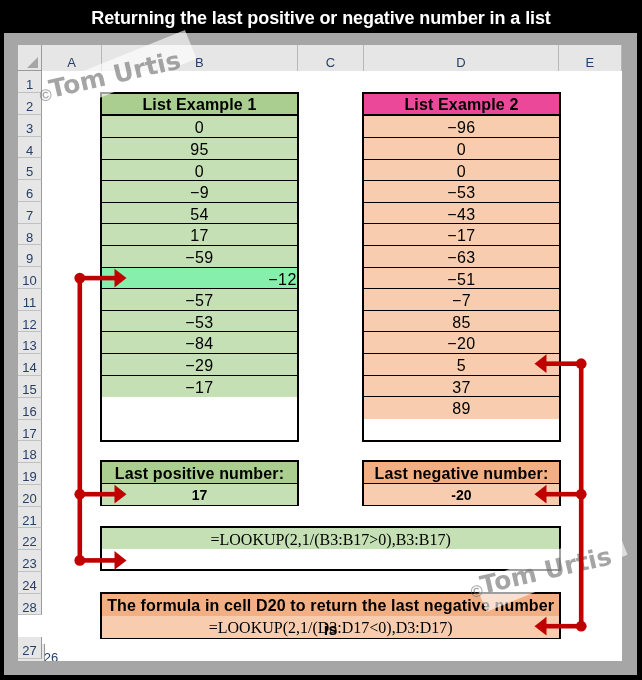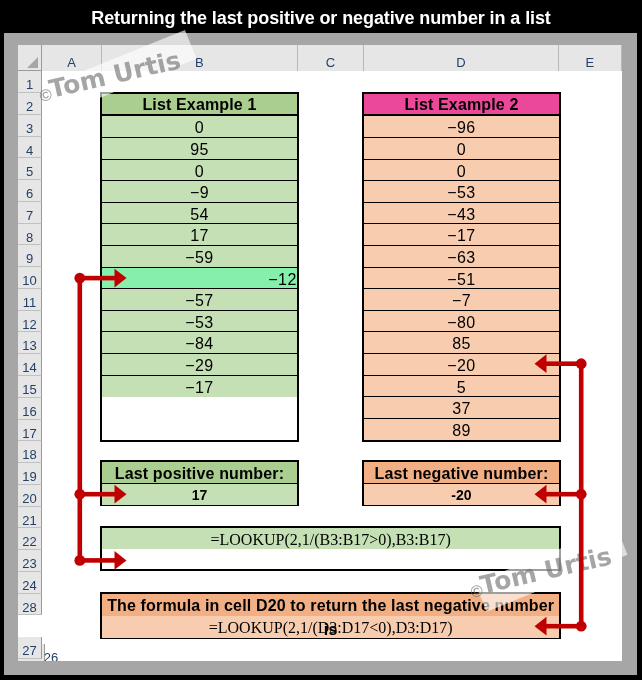--- a/index.html
+++ b/index.html
@@ -113,21 +113,20 @@
         <div>
           <div class="cl" style="height: 21.6px; line-height: 23.3px; background: rgb(248, 205, 175);">−96</div>
           <div class="cl" style="height: 21.6px; line-height: 23.3px; background: rgb(248, 205, 175);">0</div>
           <div class="cl" style="height: 21.6px; line-height: 23.3px; background: rgb(248, 205, 175);">0</div>
           <div class="cl" style="height: 21.6px; line-height: 23.3px; background: rgb(248, 205, 175);">−53</div>
           <div class="cl" style="height: 21.6px; line-height: 23.3px; background: rgb(248, 205, 175);">−43</div>
           <div class="cl" style="height: 21.6px; line-height: 23.3px; background: rgb(248, 205, 175);">−17</div>
           <div class="cl" style="height: 21.6px; line-height: 23.3px; background: rgb(248, 205, 175);">−63</div>
           <div class="cl" style="height: 21.6px; line-height: 23.3px; background: rgb(248, 205, 175);">−51</div>
           <div class="cl" style="height: 21.6px; line-height: 23.3px; background: rgb(248, 205, 175);">−7</div>
-          <div class="cl" style="height: 21.6px; line-height: 23.3px; background: rgb(248, 205, 175);">−80</div>
           <div class="cl" style="height: 21.6px; line-height: 23.3px; background: rgb(248, 205, 175);">85</div>
           <div class="cl" style="height: 21.6px; line-height: 23.3px; background: rgb(248, 205, 175);">−20</div>
           <div class="cl" style="height: 21.6px; line-height: 23.3px; background: rgb(248, 205, 175);">5</div>
           <div class="cl" style="height: 21.6px; line-height: 23.3px; background: rgb(248, 205, 175);">37</div>
           <div class="cl" style="height: 21.6px; line-height: 23.3px; background: rgb(248, 205, 175); border-bottom: none;">89</div>
         </div>
       </div>
       <div class="tbl" style="left: 82.5px; top: 415.4px; width: 198.4px; height: 45.6px;">
         <div class="hd" style="height: 21.4px; line-height: 23.4px; background: rgb(169, 206, 143); border-bottom-width: 1.4px;">Last positive number:</div>
         <div class="cl resval" style="height: 21.4px; line-height: 23.4px; background: rgb(197, 224, 180); border-bottom: none;">17</div>

